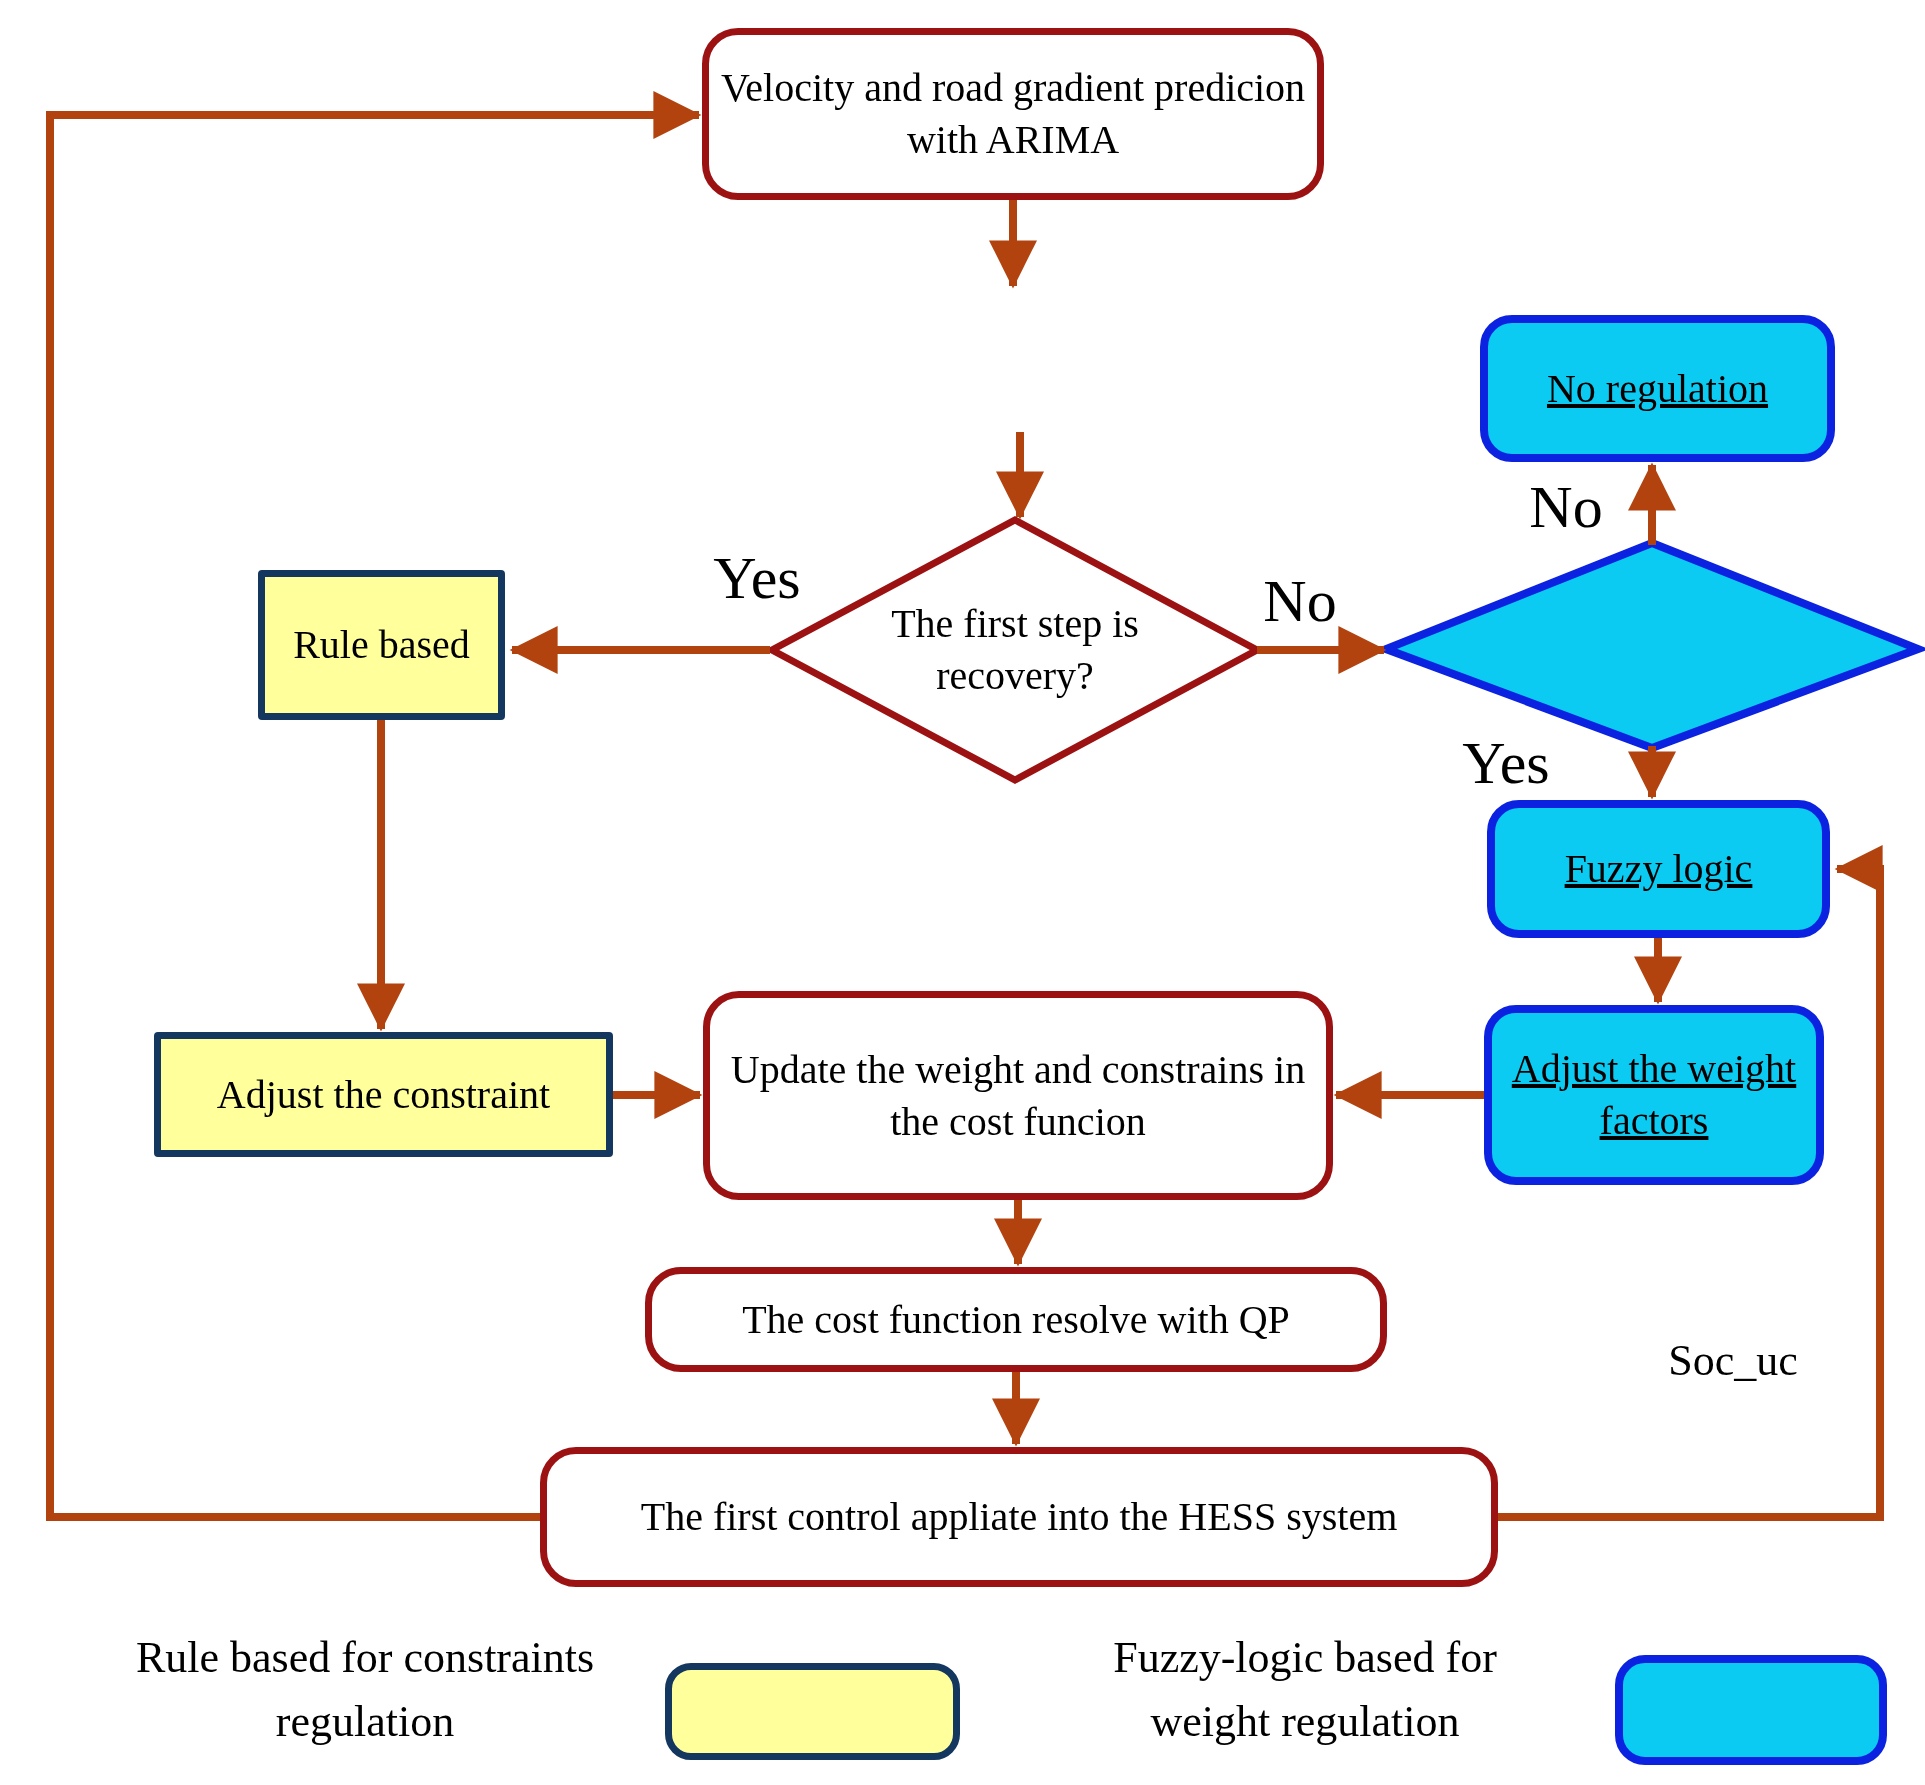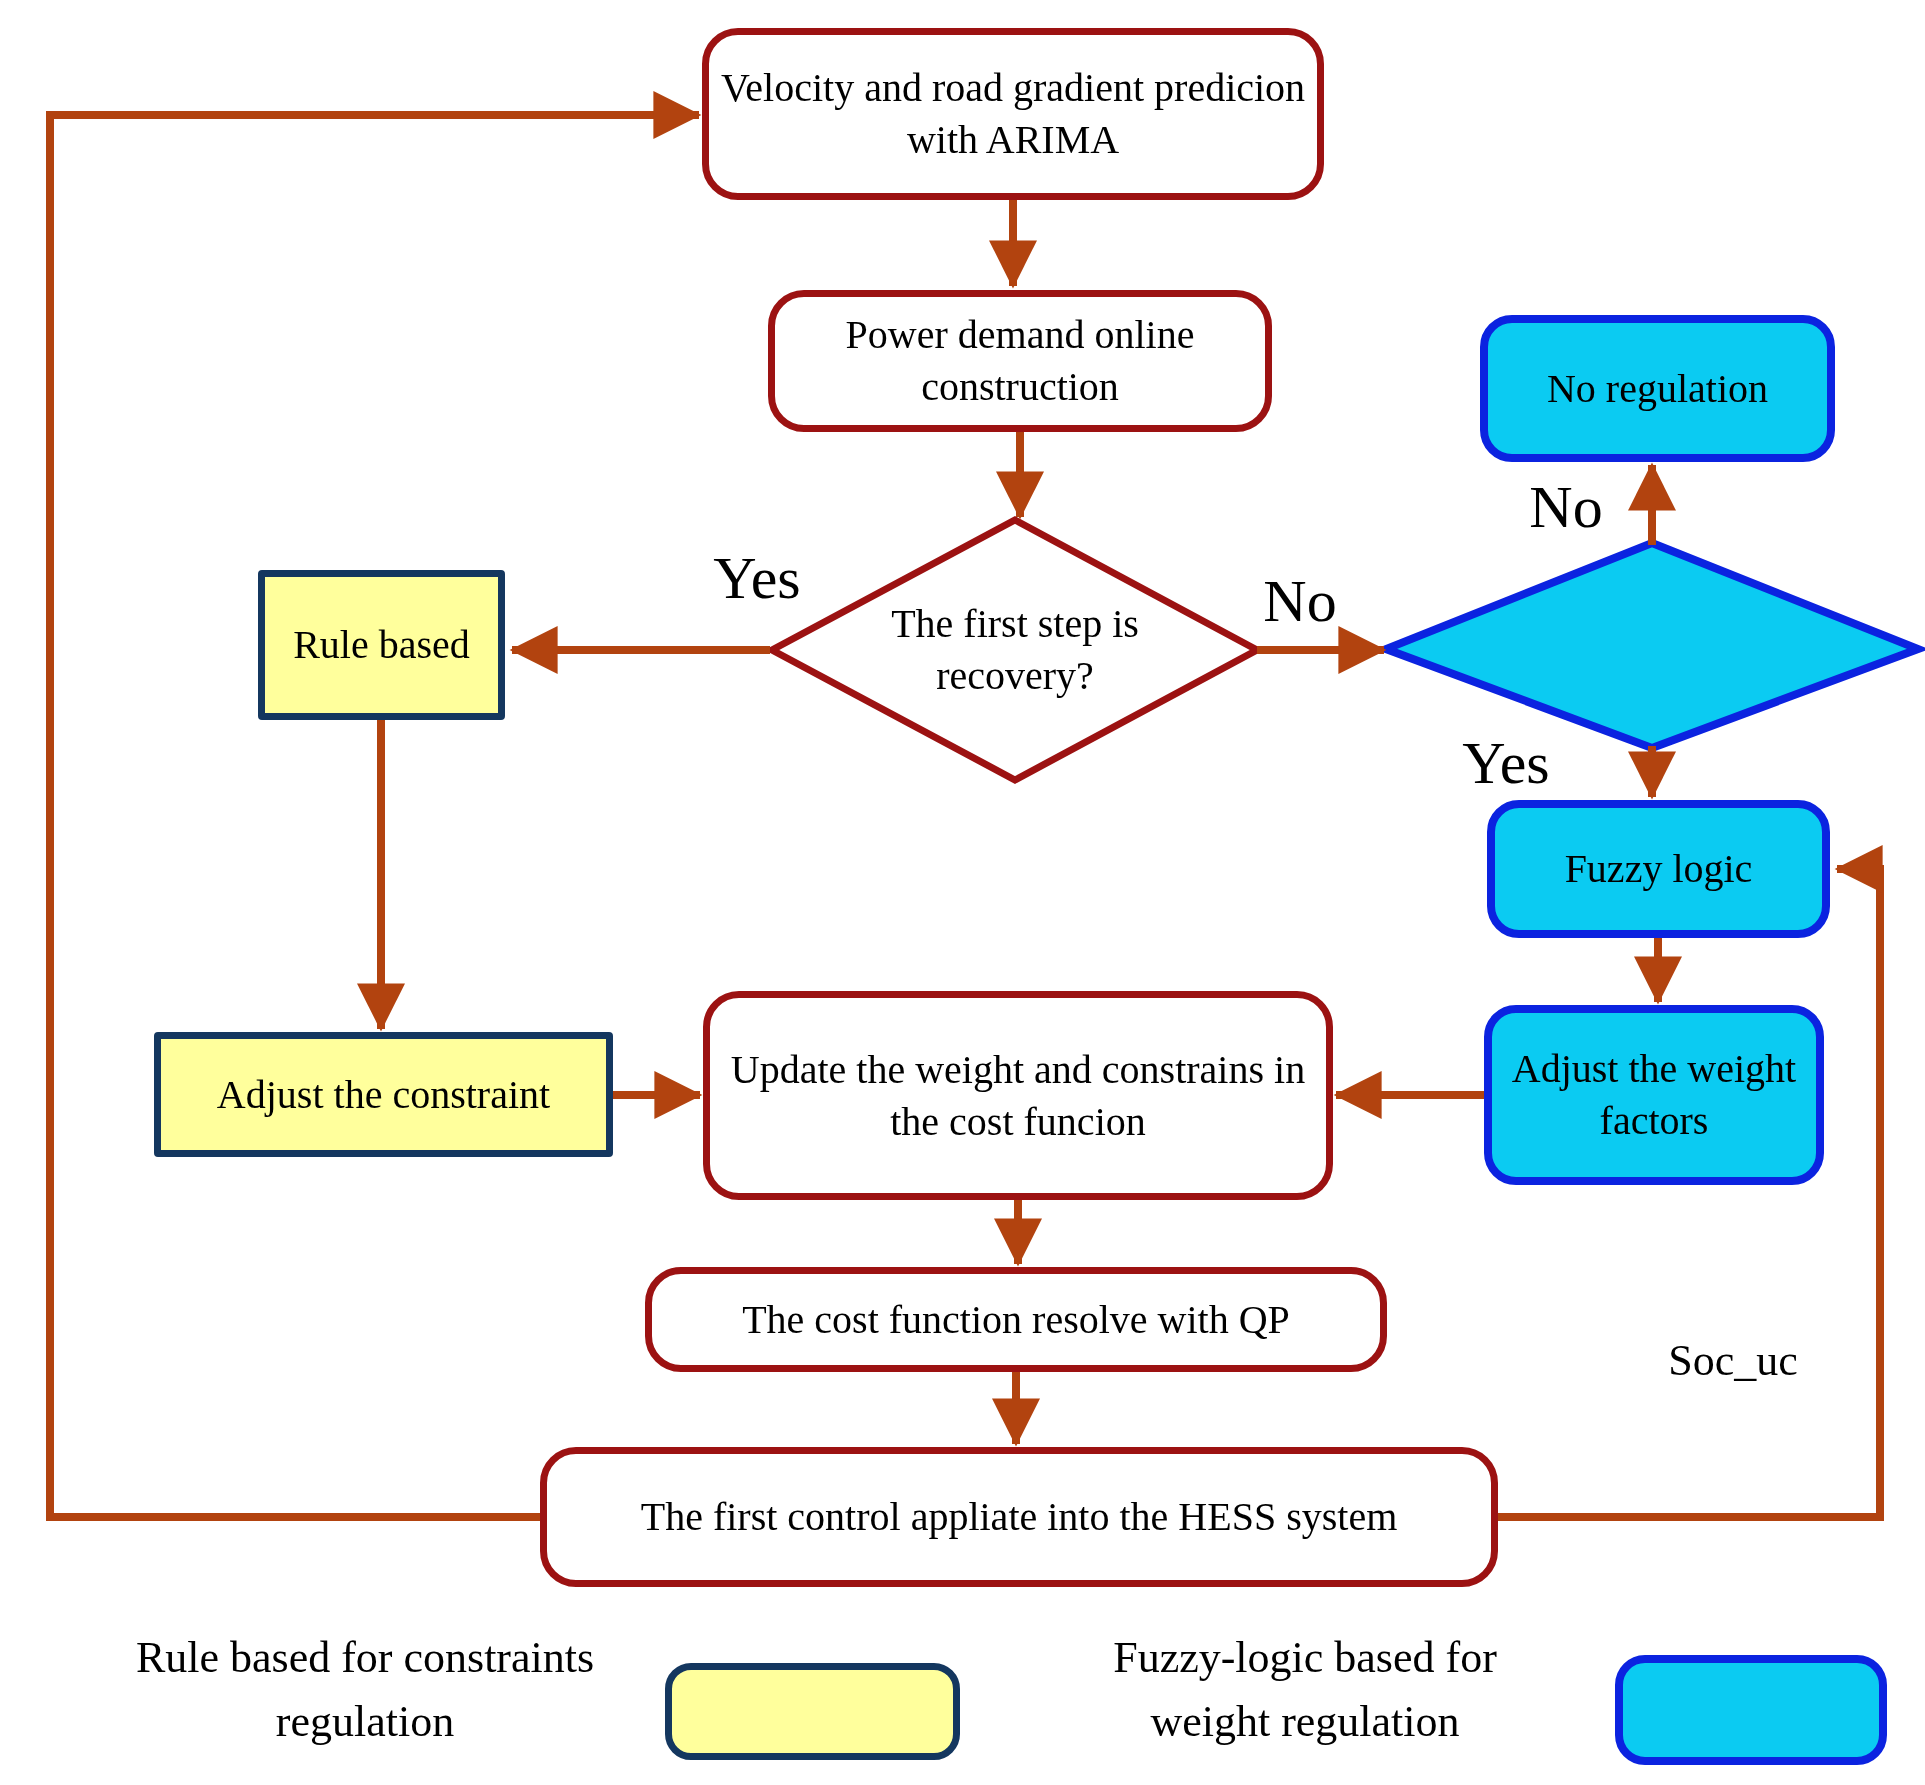--- a/index.html
+++ b/index.html
@@ -26,21 +26,21 @@
   .dia-red{fill:#FFFFFF;stroke:var(--red-border);stroke-width:7;}
   .dia-blue{fill:var(--cyan-fill);stroke:var(--cyan-border);stroke-width:8;}
   #ah path{fill:var(--connector);}
   .box{
     position:absolute;z-index:2;box-sizing:border-box;
     display:flex;align-items:center;justify-content:center;
     text-align:center;font-size:40px;line-height:1.3;padding:4px 5px;
   }
   .white{background:#FFFFFF;border:7px solid var(--red-border);border-radius:36px;}
   .yellow{background:var(--yellow-fill);border:7px solid var(--yellow-border);border-radius:4px;}
-  .cyan{background:var(--cyan-fill);border:8px solid var(--cyan-border);border-radius:32px;}
+  .cyan{background:var(--cyan-fill);border:8px solid var(--cyan-border);border-radius:32px;text-decoration:underline;}
   .dia-label{
     position:absolute;z-index:2;display:flex;align-items:center;justify-content:center;
     text-align:center;font-size:40px;line-height:1.3;background:transparent;
   }
   .lbl{
     position:absolute;z-index:2;display:flex;align-items:center;justify-content:center;
     font-size:60px;background:transparent;white-space:nowrap;
   }
   .soc{font-size:44px;}
   .legend-text{
@@ -77,21 +77,20 @@
     <line class="conn" x1="1652" y1="746" x2="1652" y2="797" marker-end="url(#ah)"></line>
     <line class="conn" x1="1658" y1="938" x2="1658" y2="1002" marker-end="url(#ah)"></line>
     <line class="conn" x1="1018" y1="1200" x2="1018" y2="1264" marker-end="url(#ah)"></line>
     <line class="conn" x1="1016" y1="1372" x2="1016" y2="1444" marker-end="url(#ah)"></line>
 
     <polyline class="conn" points="540,1517 50,1517 50,115 699,115" marker-end="url(#ah)"></polyline>
     <polyline class="conn" points="1498,1517 1880,1517 1880,869 1837,869" marker-end="url(#ah)"></polyline>
   </svg>
 
   <div class="box white" style="left:702px;  top:28px;   width:622px; height:172px;">Velocity and road gradient predicion with ARIMA</div>
-  <div class="box white" style="left:768px;  top:290px;  width:504px; height:142px;">Power demand online construction</div>
   <div class="box yellow" style="left:258px;  top:570px;  width:247px; height:150px;">Rule based</div>
   <div class="box cyan" style="left:1480px; top:315px;  width:355px; height:147px;">No regulation</div>
   <div class="box cyan" style="left:1484px; top:1005px; width:340px; height:180px;">Adjust the weight factors</div>
   <div class="box cyan" style="left:1487px; top:800px;  width:343px; height:138px;">Fuzzy logic</div>
   <div class="box yellow" style="left:154px;  top:1032px; width:459px; height:125px;">Adjust the constraint</div>
   <div class="box white" style="left:703px;  top:991px;  width:630px; height:209px;">Update the weight and constrains in the cost funcion</div>
   <div class="box white" style="left:645px;  top:1267px; width:742px; height:105px;">The cost function resolve with QP</div>
   <div class="box white" style="left:540px;  top:1447px; width:958px; height:140px;">The first control appliate into the HESS system</div>
 
   <div class="dia-label" style="left:815px;  top:560px; width:400px; height:180px;">The first step is recovery?</div>

